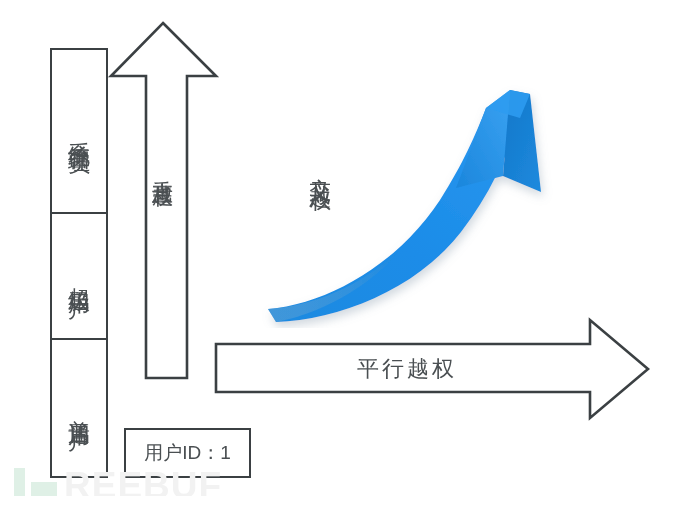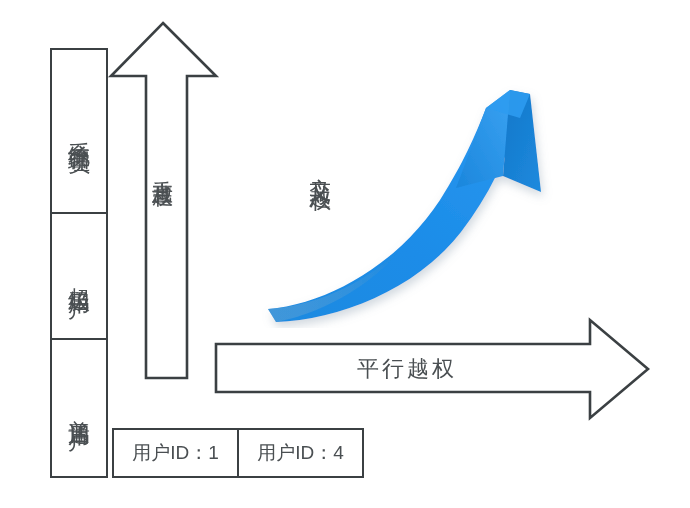--- a/index.html
+++ b/index.html
@@ -136,21 +136,21 @@
     border: 2px solid #3b4043;
     margin-left: -2px;
     background: #ffffff;
     display: flex;
     align-items: center;
     justify-content: center;
     font-size: 19px;
     color: #4a4f52;
     white-space: nowrap;
   }
-  .id-cell:first-child { margin-left: 0; }
+  .id-cell:first-child { margin-left: 12px; }
 
   
   .watermark {
     position: absolute;
     left: 14px;
     top: 466px;
     display: flex;
     align-items: center;
     height: 40px;
   }
@@ -257,17 +257,23 @@
 
   <div class="h-arrow">
     <svg viewBox="0 0 440 106" xmlns="http://www.w3.org/2000/svg">
       <path d="M 4 28 L 378 28 L 378 4 L 436 53 L 378 102 L 378 76 L 4 76 Z" fill="#ffffff" stroke="#3b4043" stroke-width="2.6" stroke-linejoin="miter"></path>
     </svg>
     <div class="h-arrow-label">平行越权</div>
   </div>
 
   <div class="id-row">
     <div class="id-cell">用户ID：1</div>
-    <div class="id-cell">用户ID：4</div>
-  </div>
-
+  </div>
+
+  <div class="watermark">
+    <div class="wm-bar"></div>
+    <div class="wm-sq-wrap">
+      <div class="wm-sq"></div>
+    </div>
+    <div class="wm-text">REEBUF</div>
+  </div>
 
 </div>
 
 </body></html>

